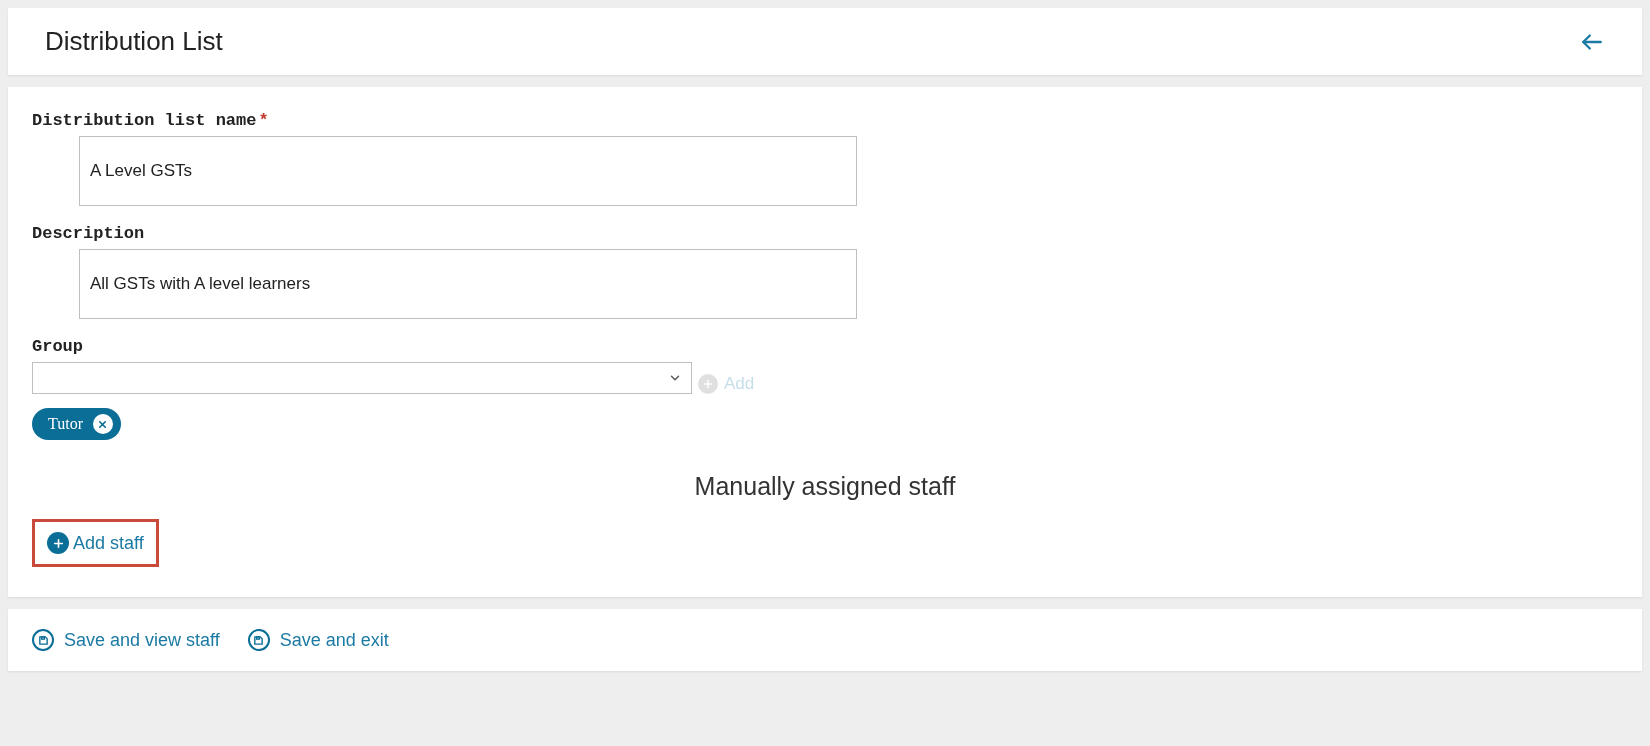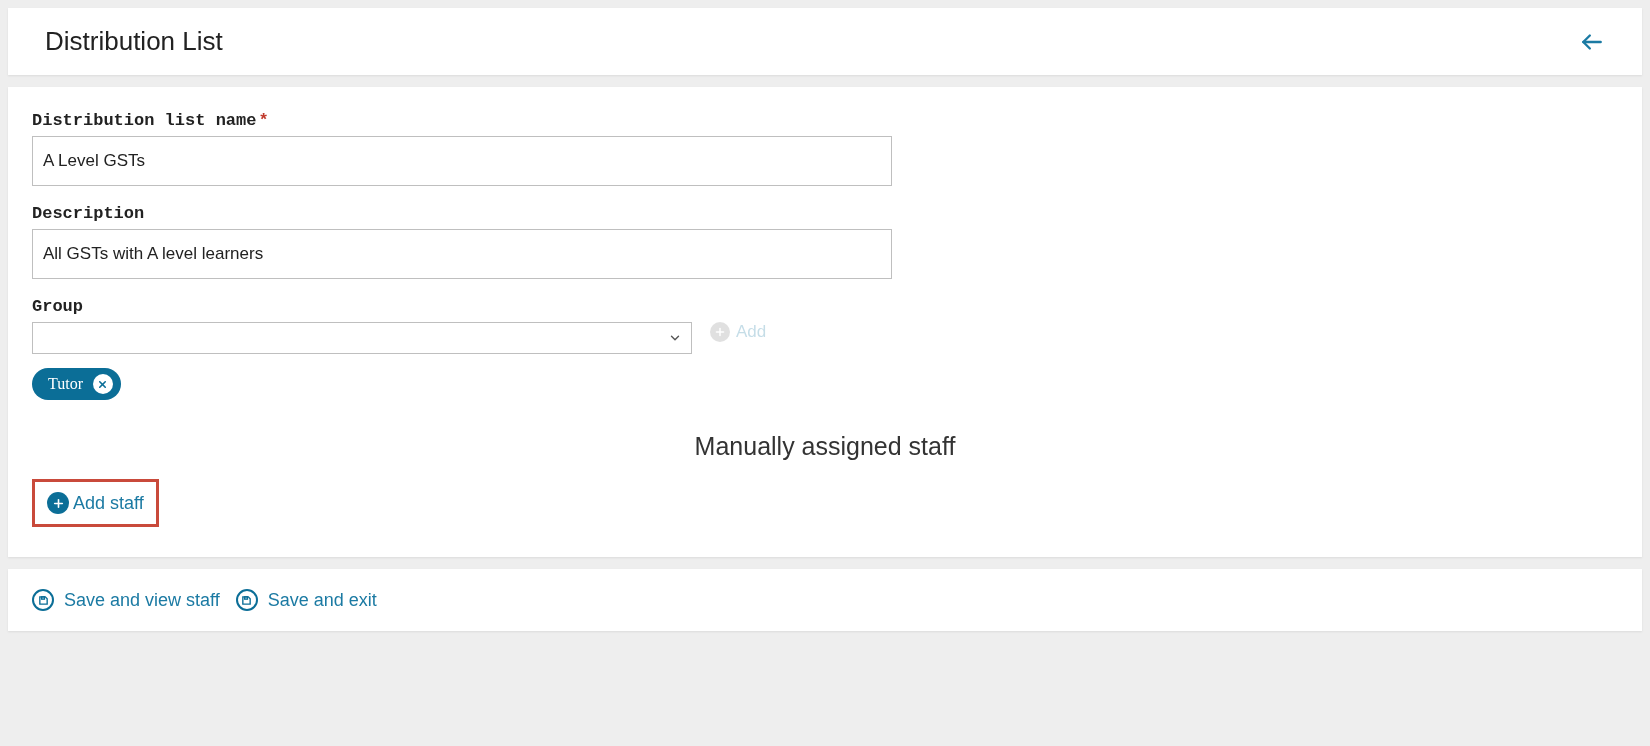--- a/index.html
+++ b/index.html
@@ -47,33 +47,34 @@
     color: #222;
     display: block;
     margin-bottom: 6px;
     font-family: Liberation Mono, monospace;
   }
   .req {
     color: #c0392b;
     margin-left: 2px;
   }
   .text-input {
-    width: 860px;
+    width: 778px;
     max-width: 100%;
-    padding: 14px 10px;
+    padding: 24px 10px;
     font-size: 17px;
     border: 1px solid #bfbfbf;
     border-radius: 0;
     color: #222;
     font-family: inherit;
+    margin-left: 47px;
   }
   .group-row {
     display: flex;
-    align-items: flex-start;
-    gap: 18px;
+    align-items: flex-end;
+    gap: 6px;
   }
   .select-wrap {
     position: relative;
     width: 660px;
     max-width: 100%;
   }
   .select-input {
     width: 100%;
     padding: 6px 28px 6px 10px;
     font-size: 17px;
@@ -161,21 +162,21 @@
     display: inline-flex;
     align-items: center;
     gap: 4px;
     color: #1b7aa3;
     font-size: 18px;
     cursor: pointer;
   }
   .footer-card {
     padding: 20px 24px;
     display: flex;
-    gap: 16px;
+    gap: 28px;
     align-items: center;
   }
   .save-link {
     display: inline-flex;
     align-items: center;
     gap: 10px;
     color: #1b7aa3;
     font-size: 18px;
     cursor: pointer;
   }

